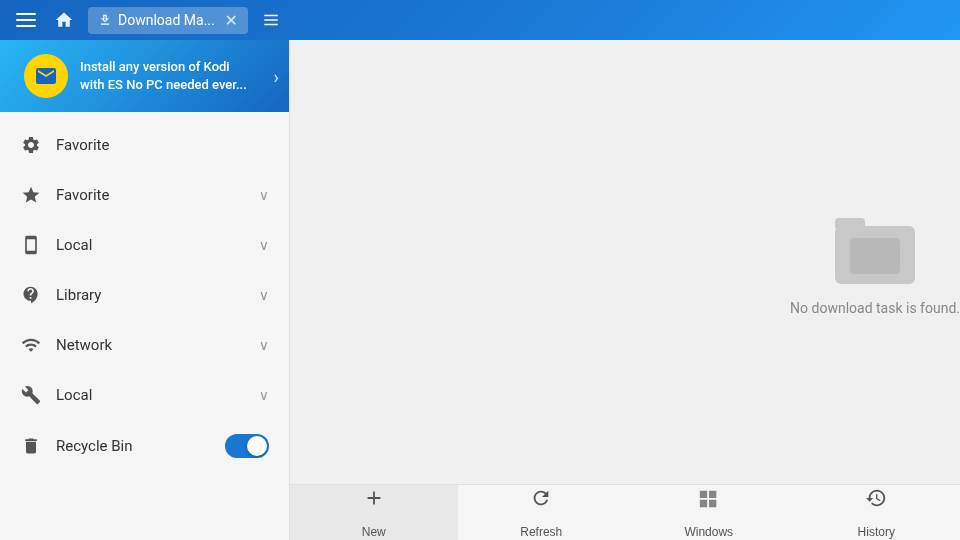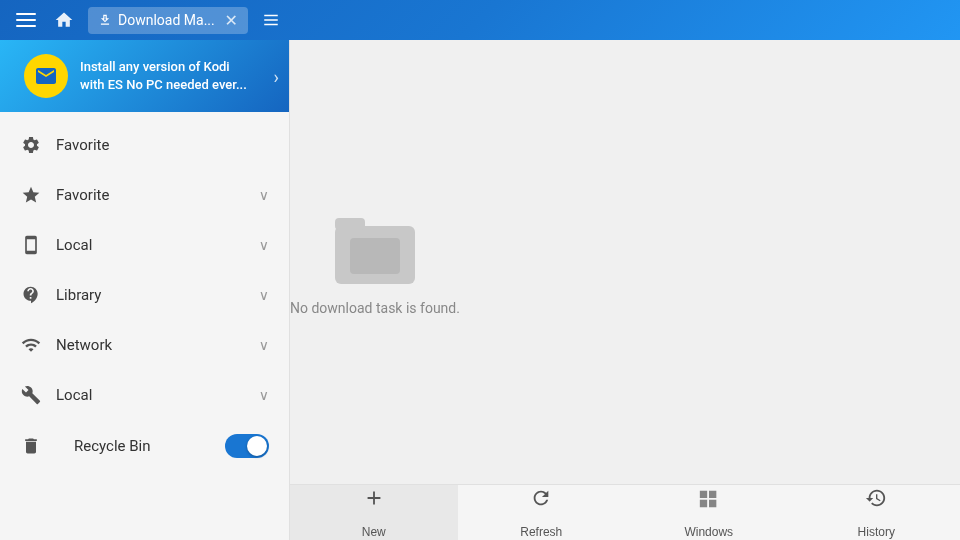--- a/index.html
+++ b/index.html
@@ -159,21 +159,21 @@
       color: #999;
       font-size: 14px;
     }
 
     
     .nav-item-recycle {
       display: flex;
       align-items: center;
       padding: 14px 20px;
       cursor: pointer;
-      gap: 32px;
+      gap: 14px;
       color: #333;
       font-size: 15px;
     }
     .recycle-toggle {
       margin-left: auto;
     }
     .toggle-switch {
       width: 44px;
       height: 24px;
       background: #1976d2;
@@ -196,21 +196,21 @@
     .content-area {
       flex: 1;
       background: #f0f0f0;
       display: flex;
       flex-direction: column;
     }
 
     .content-body {
       flex: 1;
       display: flex;
-      align-items: flex-start;
+      align-items: flex-end;
       justify-content: center;
       flex-direction: column;
       gap: 16px;
     }
 
     .empty-message {
       color: #888;
       font-size: 14px;
     }
 

